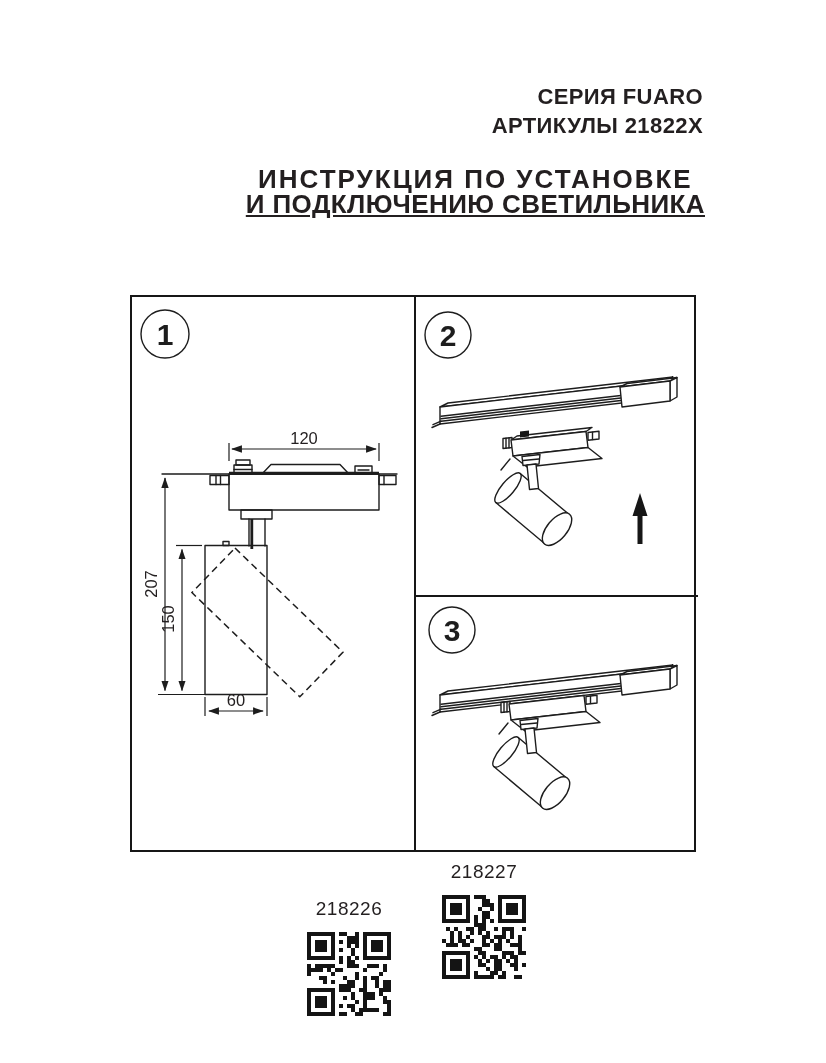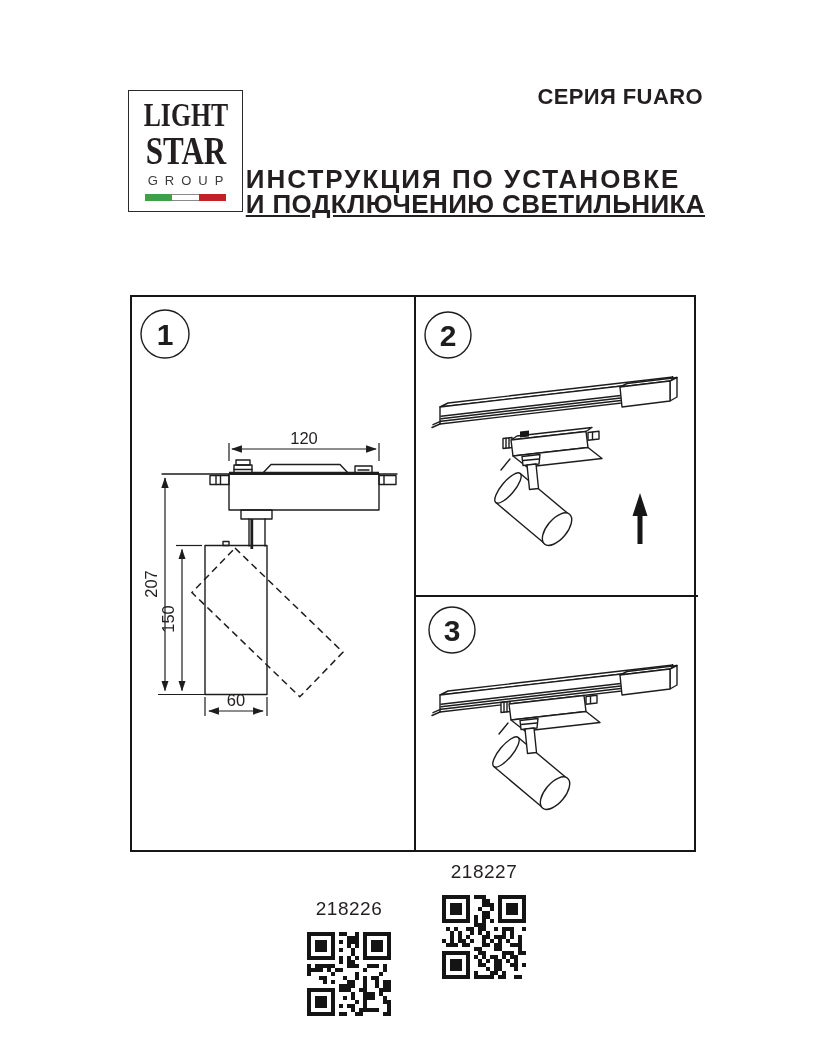--- a/index.html
+++ b/index.html
@@ -16,21 +16,21 @@
   .logo-l2{font-size:37px;transform:scale(.84,1.1);height:38px;}
   .logo-l3{font-size:13px;letter-spacing:7px;margin-right:-7px;color:#3a3a3a;
            margin-top:3px;height:16px;}
   .logo-flag{width:82px;height:7px;display:flex;margin-top:5px;}
   .logo-flag .seg{flex:1;}
   .logo-flag .seg.mid{border-top:1px solid #8a8a8a;border-bottom:1px solid #8a8a8a;box-sizing:border-box;}
 
   
   .hdr-series{position:absolute;right:123px;top:82px;text-align:right;
               font-weight:bold;font-size:22px;line-height:29px;letter-spacing:.4px;}
-  .hdr-title{position:absolute;right:121px;top:167px;text-align:left;
+  .hdr-title{position:absolute;right:121px;top:167px;text-align:center;
              font-weight:bold;font-size:26px;line-height:25px;}
   .hdr-title .t1{letter-spacing:2px;}
   .hdr-title .t2{letter-spacing:.4px;text-decoration:underline;}
 
   
   .grid{position:absolute;left:130px;top:295px;width:566px;height:557px;
         border:2px solid #161616;box-sizing:border-box;background:#fff;}
   .cell{position:absolute;box-sizing:border-box;}
   .cell-1{left:0;top:0;width:284px;height:553px;border-right:2px solid #161616;}
   .cell-2{left:284px;top:0;width:282px;height:300px;border-bottom:2px solid #161616;}
@@ -47,33 +47,24 @@
   .qr-item .code{font-size:19px;font-weight:normal;letter-spacing:.5px;line-height:20px;}
   .qr-item svg{margin-top:13px;width:84px;height:84px;}
   .qr-1{left:307px;top:899px;}
   .qr-2{left:442px;top:862px;}
 </style>
 </head>
 <body>
 
 <div class="page">
 
-  <div class="logo-box">
-    <div class="logo-l1">LIGHT</div>
-    <div class="logo-l2">STAR</div>
-    <div class="logo-l3">GROUP</div>
-    <div class="logo-flag">
-      <div class="seg" id="flag-g" style="background: rgb(63, 160, 71);"></div>
-      <div class="seg mid" id="flag-w" style="background: rgb(255, 255, 255);"></div>
-      <div class="seg" id="flag-r" style="background: rgb(196, 33, 39);"></div>
-    </div>
-  </div>
 
   <div class="hdr-series">
     <div>СЕРИЯ FUARO</div>
+    <div>АРТИКУЛЫ 21822X</div>
   </div>
   <div class="hdr-title">
     <div class="t1">ИНСТРУКЦИЯ ПО УСТАНОВКЕ</div>
     <div class="t2">И ПОДКЛЮЧЕНИЮ СВЕТИЛЬНИКА</div>
   </div>
 
   <div class="grid">
 
     <div class="cell cell-1">
       <svg width="282" height="553" viewBox="0 0 282 553">

